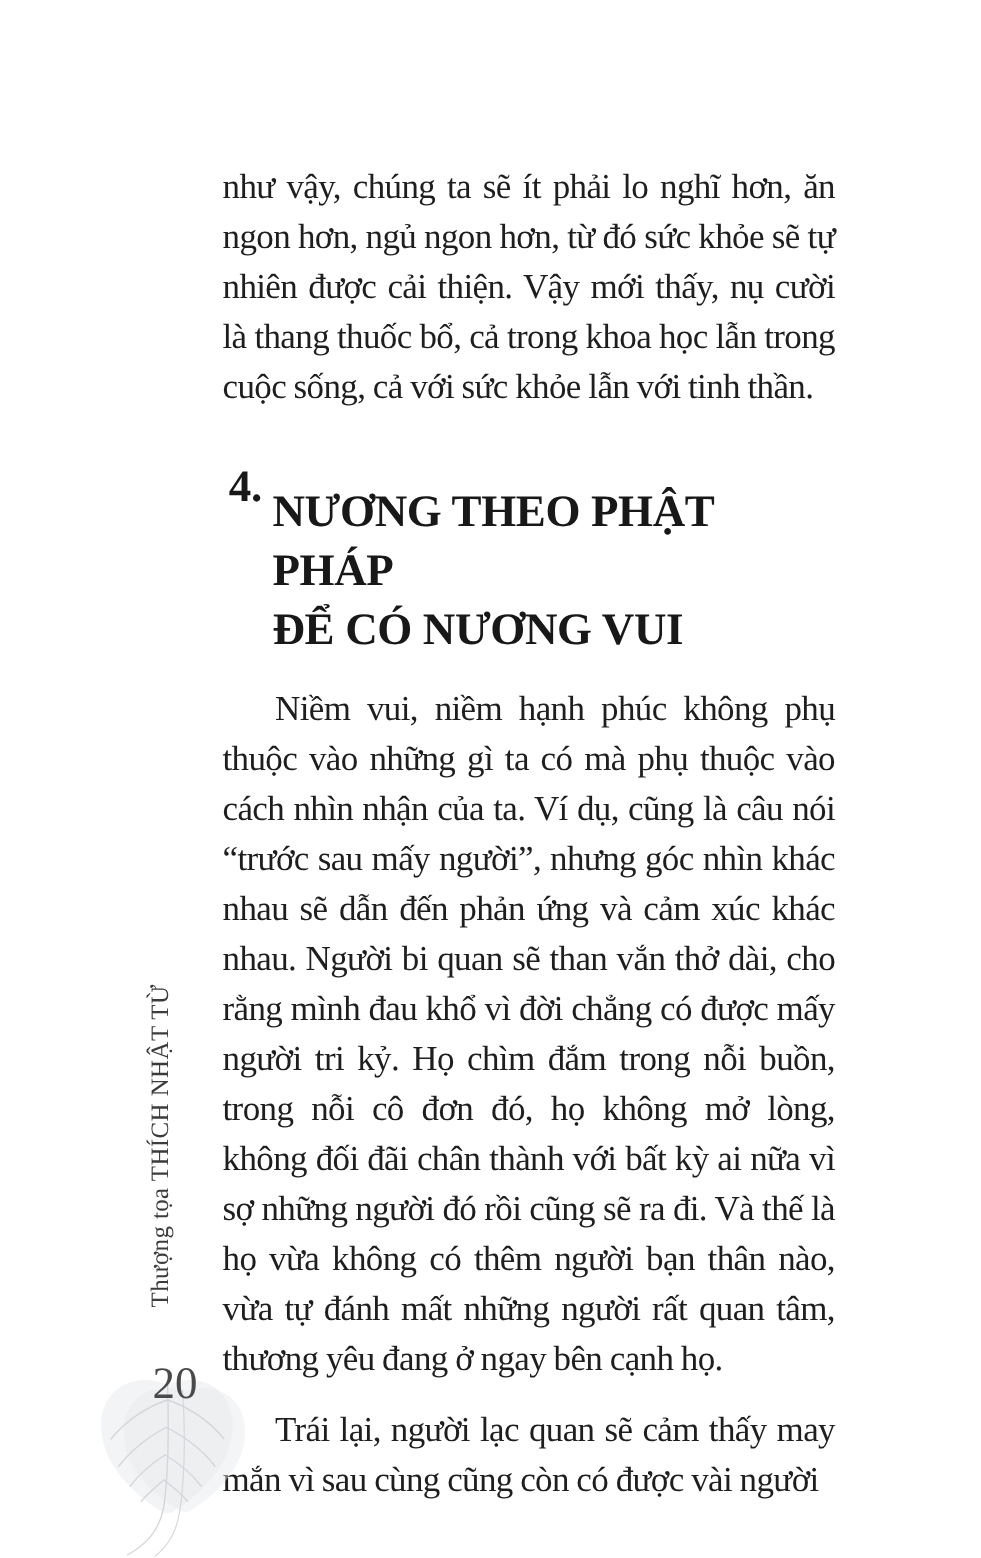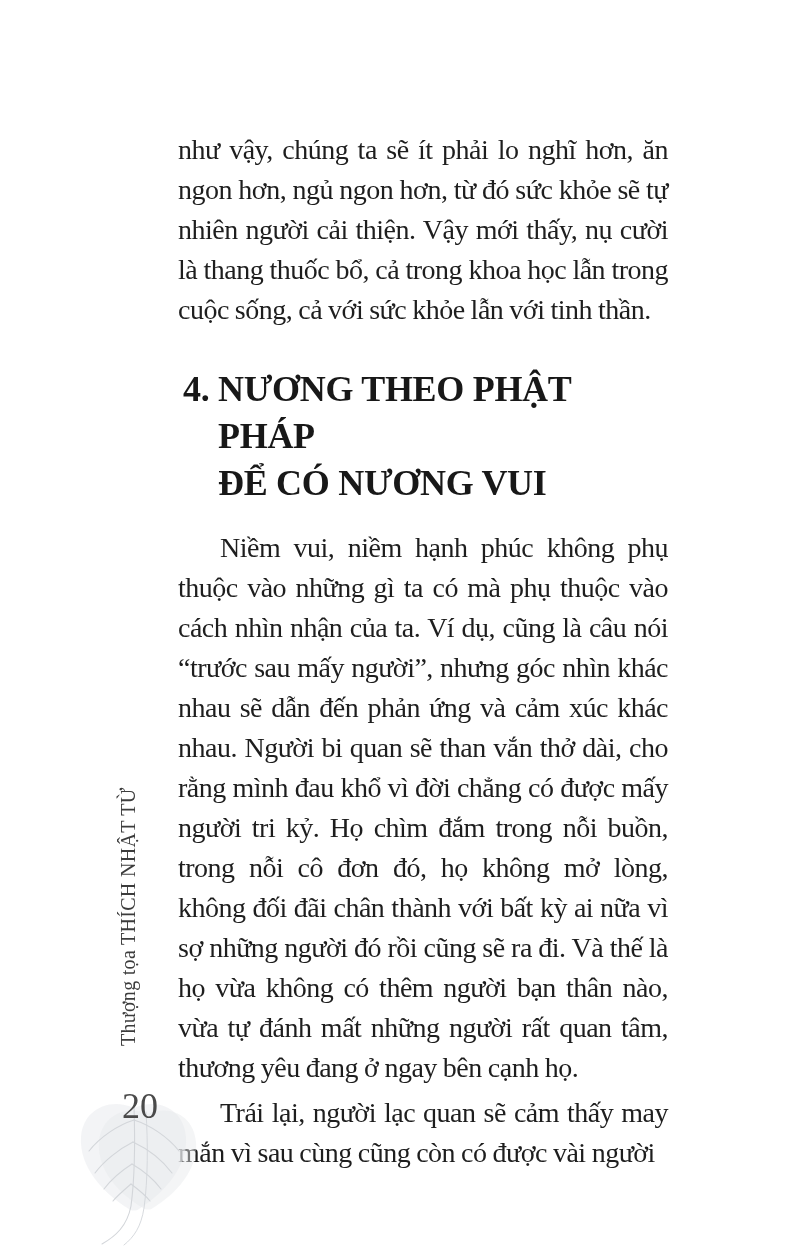--- a/index.html
+++ b/index.html
@@ -28,39 +28,40 @@
     line-height: 40px;
     letter-spacing: -0.5px;
     word-spacing: -0.5px;
     text-align: justify;
     color: #1e1e1e;
   }
   p.body.indent {
     text-indent: 42px;
   }
   p.body + p.body {
-    margin-top: 5px;
+    margin-top: 17px;
   }
   h2.heading {
     display: flex;
     align-items: flex-start;
     margin: 36px 0 21px 0;
     font-size: 36px;
     line-height: 47px;
     font-weight: bold;
     color: #181818;
     letter-spacing: -0.3px;
   }
   h2.heading .num {
     flex: 0 0 40px;
     padding-left: 5px;
     box-sizing: border-box;
   }
   h2.heading .title {
     flex: 1;
+    margin-top: 20px;
   }
   .sidebar-author {
     position: absolute;
     left: 116px;
     top: 1046px;
     transform: rotate(-90deg);
     transform-origin: 0 0;
     white-space: nowrap;
     font-size: 20px;
     line-height: 24px;
@@ -106,21 +107,21 @@
       <path d="M75,90 C83,96 90,102 94,107"></path>
     </g>
   </svg>
 
   <div class="sidebar-author">Thượng tọa THÍCH NHẬT TỪ</div>
 
   <div class="page-number">20</div>
 
   <main class="content">
 
-    <p class="body">như vậy, chúng ta sẽ ít phải lo nghĩ hơn, ăn ngon hơn, ngủ ngon hơn, từ đó sức khỏe sẽ tự nhiên người cải thiện. Vậy mới thấy, nụ cười là thang thuốc bổ, cả trong khoa học lẫn trong cuộc sống, cả với sức khỏe lẫn với tinh thần.</p>
+    <p class="body">như vậy, chúng ta sẽ ít phải lo nghĩ hơn, ăn ngon hơn, ngủ ngon hơn, từ đó sức khỏe sẽ tự nhiên được cải thiện. Vậy mới thấy, nụ cười là thang thuốc bổ, cả trong khoa học lẫn trong cuộc sống, cả với sức khỏe lẫn với tinh thần.</p>
 
     <h2 class="heading">
       <span class="num">4.</span>
       <span class="title">
         <span>NƯƠNG THEO PHẬT PHÁP</span><br>
         <span>ĐỂ CÓ NƯƠNG VUI</span>
       </span>
     </h2>
 
     <p class="body indent">Niềm vui, niềm hạnh phúc không phụ thuộc vào những gì ta có mà phụ thuộc vào cách nhìn nhận của ta. Ví dụ, cũng là câu nói “trước sau mấy người”, nhưng góc nhìn khác nhau sẽ dẫn đến phản ứng và cảm xúc khác nhau. Người bi quan sẽ than vắn thở dài, cho rằng mình đau khổ vì đời chẳng có được mấy người tri kỷ. Họ chìm đắm trong nỗi buồn, trong nỗi cô đơn đó, họ không mở lòng, không đối đãi chân thành với bất kỳ ai nữa vì sợ những người đó rồi cũng sẽ ra đi. Và thế là họ vừa không có thêm người bạn thân nào, vừa tự đánh mất những người rất quan tâm, thương yêu đang ở ngay bên cạnh họ.</p>

